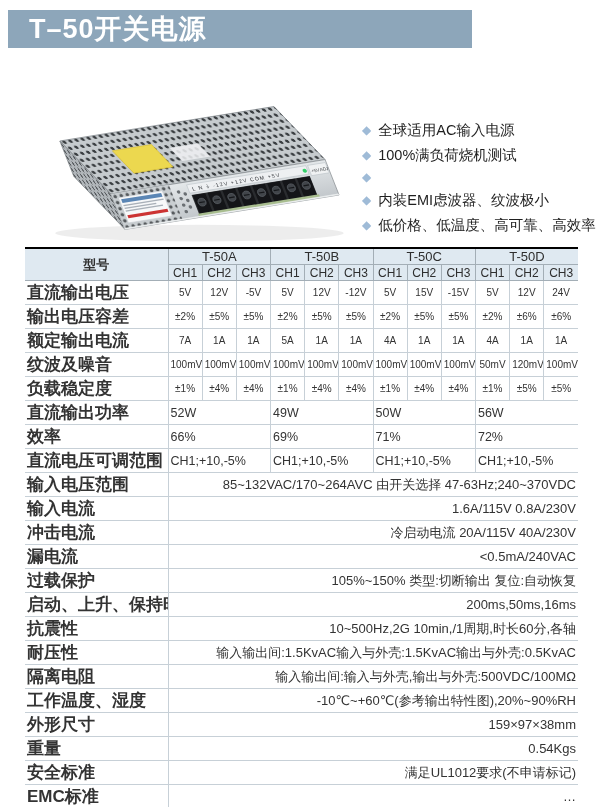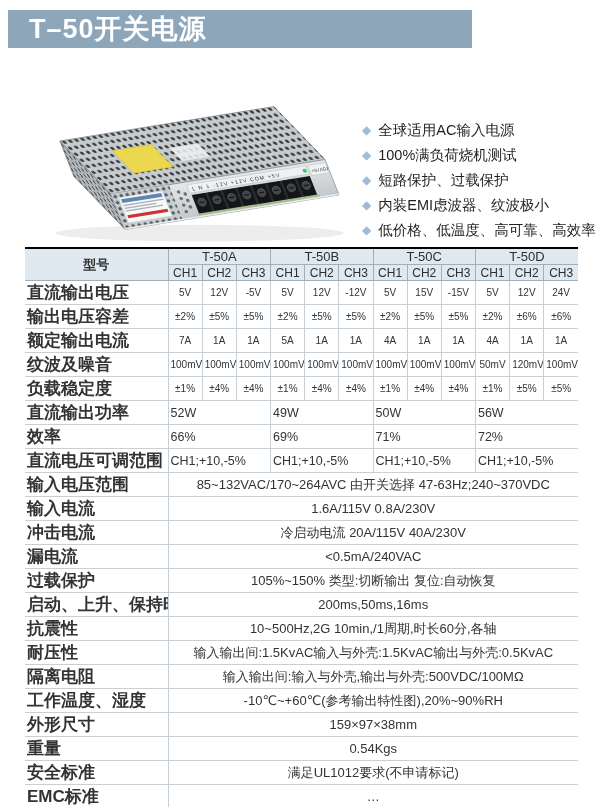--- a/index.html
+++ b/index.html
@@ -46,21 +46,21 @@
   tr.h1 td,tr.h2 td{background:#dfe9f1;border-color:#a3aeb6;text-align:center;}
   tr.h1 td{height:16px;font-size:13px;color:#2e2e2e;}
   tr.h2 td{height:16px;font-size:12px;color:#2e2e2e;}
   td.lbl{
     font-weight:bold;font-size:17px;color:#222;
     text-align:left;padding-left:8px;height:24px;
   }
   td.model-lbl{font-size:13.5px;}
   td.chv{font-size:10px;text-align:center;color:#3c3c3c;height:21px;margin-left:11px;}
   td.mv{font-size:12.5px;height:21px;}
-  td.fv{font-size:13px;text-align:center;padding-left:10px;height:21px;}
+  td.fv{font-size:13px;text-align:right;padding-left:10px;height:21px;}
 </style>
 </head>
 <body>
 
 <div class="title-bar">T–50开关电源</div>
 
 <div class="photo-wrap">
   <svg width="335" height="185" viewBox="0 0 360 195">
     <defs>
       <pattern id="mesh" width="6.5" height="6.5" patternUnits="userSpaceOnUse">
@@ -164,21 +164,20 @@
     <li>
       <span class="diamond">◆</span>
       <span>全球适用AC输入电源</span>
     </li>
     <li>
       <span class="diamond">◆</span>
       <span>100%满负荷烧机测试</span>
     </li>
     <li>
       <span class="diamond">◆</span>
-      <span>短路保护、过载保护</span>
     </li>
     <li>
       <span class="diamond">◆</span>
       <span>内装EMI虑波器、纹波极小</span>
     </li>
     <li>
       <span class="diamond">◆</span>
       <span>低价格、低温度、高可靠、高效率</span>
     </li>
   </ul>

